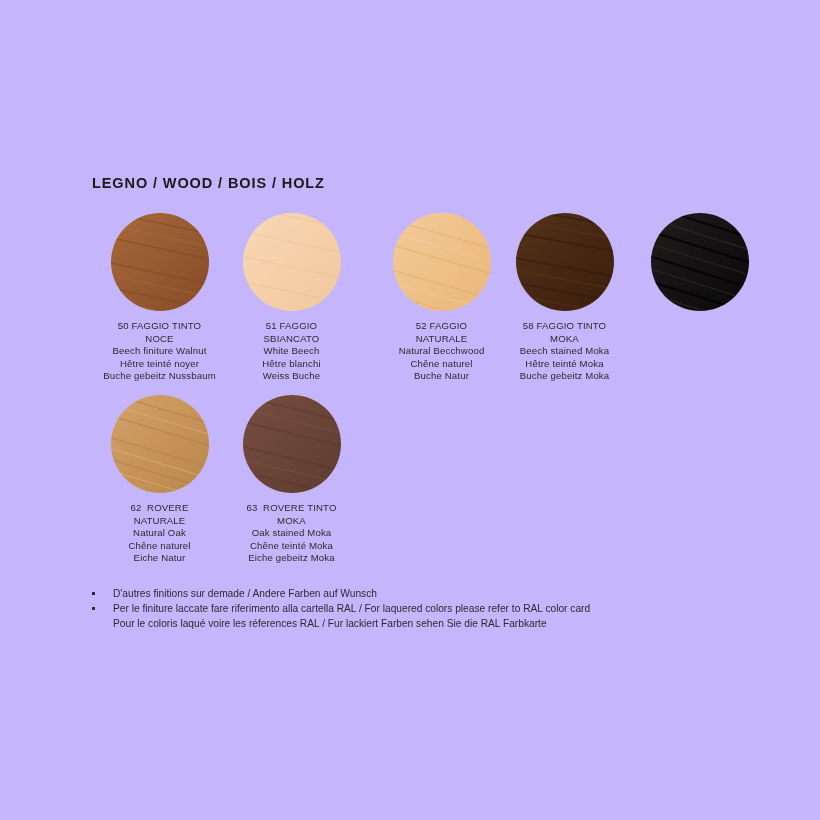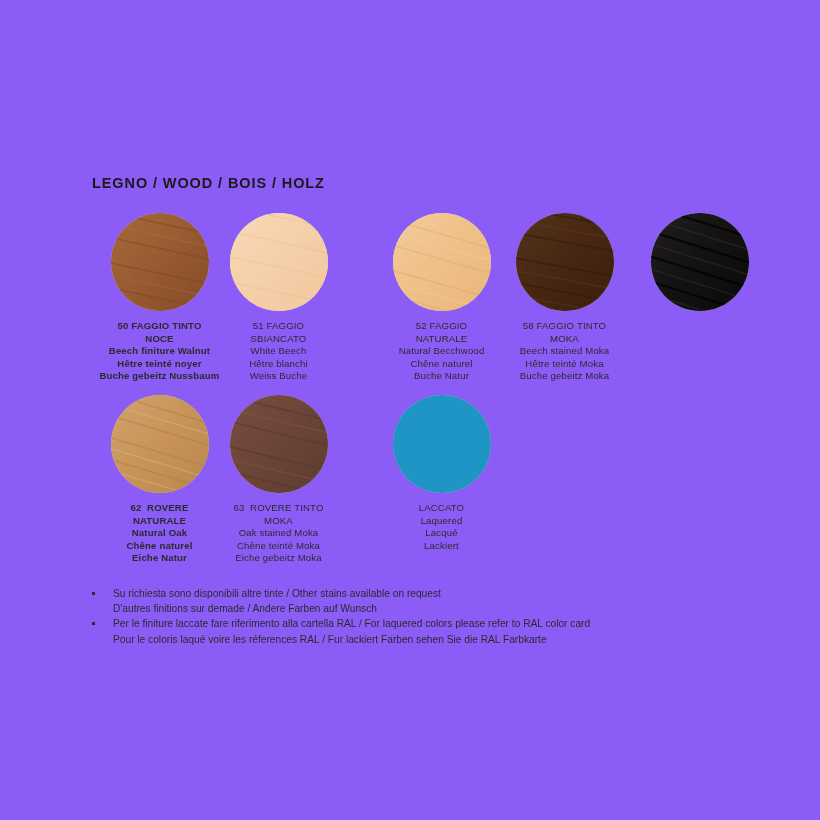--- a/index.html
+++ b/index.html
@@ -15,21 +15,21 @@
     font-family: "Liberation Sans", sans-serif;
     color: #231f20;
     overflow: hidden;
   }
 
   .page {
     position: absolute;
     left: 0; top: 0;
     width: 820px;
     height: 820px;
-    background: #8b5cf6;
+    background: #c4b5fd;
   }
 
   
   .section-title {
     position: absolute;
     left: 92px;
     top: 175px;
     font-size: 14.5px;
     font-weight: bold;
     letter-spacing: 0.9px;
@@ -47,22 +47,22 @@
   .swatch-row {
     position: relative;
     height: 182px;
   }
   .swatch-cell {
     position: absolute;
     top: 0;
     width: 135px;
     text-align: center;
   }
-  .swatch-cell.c0 { left: 0px; font-weight: bold; }
-  .swatch-cell.c1 { left: 119px; text-align: center; }
+  .swatch-cell.c0 { left: 0px; }
+  .swatch-cell.c1 { left: 132px; text-align: center; }
   .swatch-cell.c2 { left: 282px; }
   .swatch-cell.c3 { left: 405px; }
   .swatch-cell.c4 { left: 540px; }
 
   .swatch-disc {
     width: 98px;
     height: 98px;
     border-radius: 50%;
     margin: 0 auto;
     position: relative;
@@ -348,42 +348,28 @@
         </div>
         <div class="swatch-caption">
           <div class="cap-code">63  ROVERE TINTO</div>
           <div class="cap-code">MOKA</div>
           <div>Oak stained Moka</div>
           <div>Chêne teinté Moka</div>
           <div>Eiche gebeitz Moka</div>
         </div>
       </div>
 
-      <div class="swatch-cell c2">
-        <div class="swatch-disc">
-          <svg class="grain" viewBox="0 0 100 100" preserveAspectRatio="none">
-            <rect x="0" y="0" width="100" height="100" fill="#1E95C4"></rect>
-          </svg>
-        </div>
-        <div class="swatch-caption">
-          <div class="cap-code">LACCATO</div>
-          <div>Laquered</div>
-          <div>Lacqué</div>
-          <div>Lackiert</div>
-        </div>
-      </div>
 
     </div>
 
   </div>
 
   <div class="notes">
     <div class="note-item">
       <span class="note-bullet"></span>
-      <span class="note-line">Su richiesta sono disponibili altre tinte / Other stains available on request</span>
       <span class="note-line">D'autres finitions sur demade / Andere Farben auf Wunsch</span>
     </div>
     <div class="note-item">
       <span class="note-bullet"></span>
       <span class="note-line">Per le finiture laccate fare riferimento alla cartella RAL / For laquered colors please refer to RAL color card</span>
       <span class="note-line">Pour le coloris laqué voire les réferences RAL / Fur lackiert Farben sehen Sie die RAL Farbkarte</span>
     </div>
   </div>
 
 </div>

